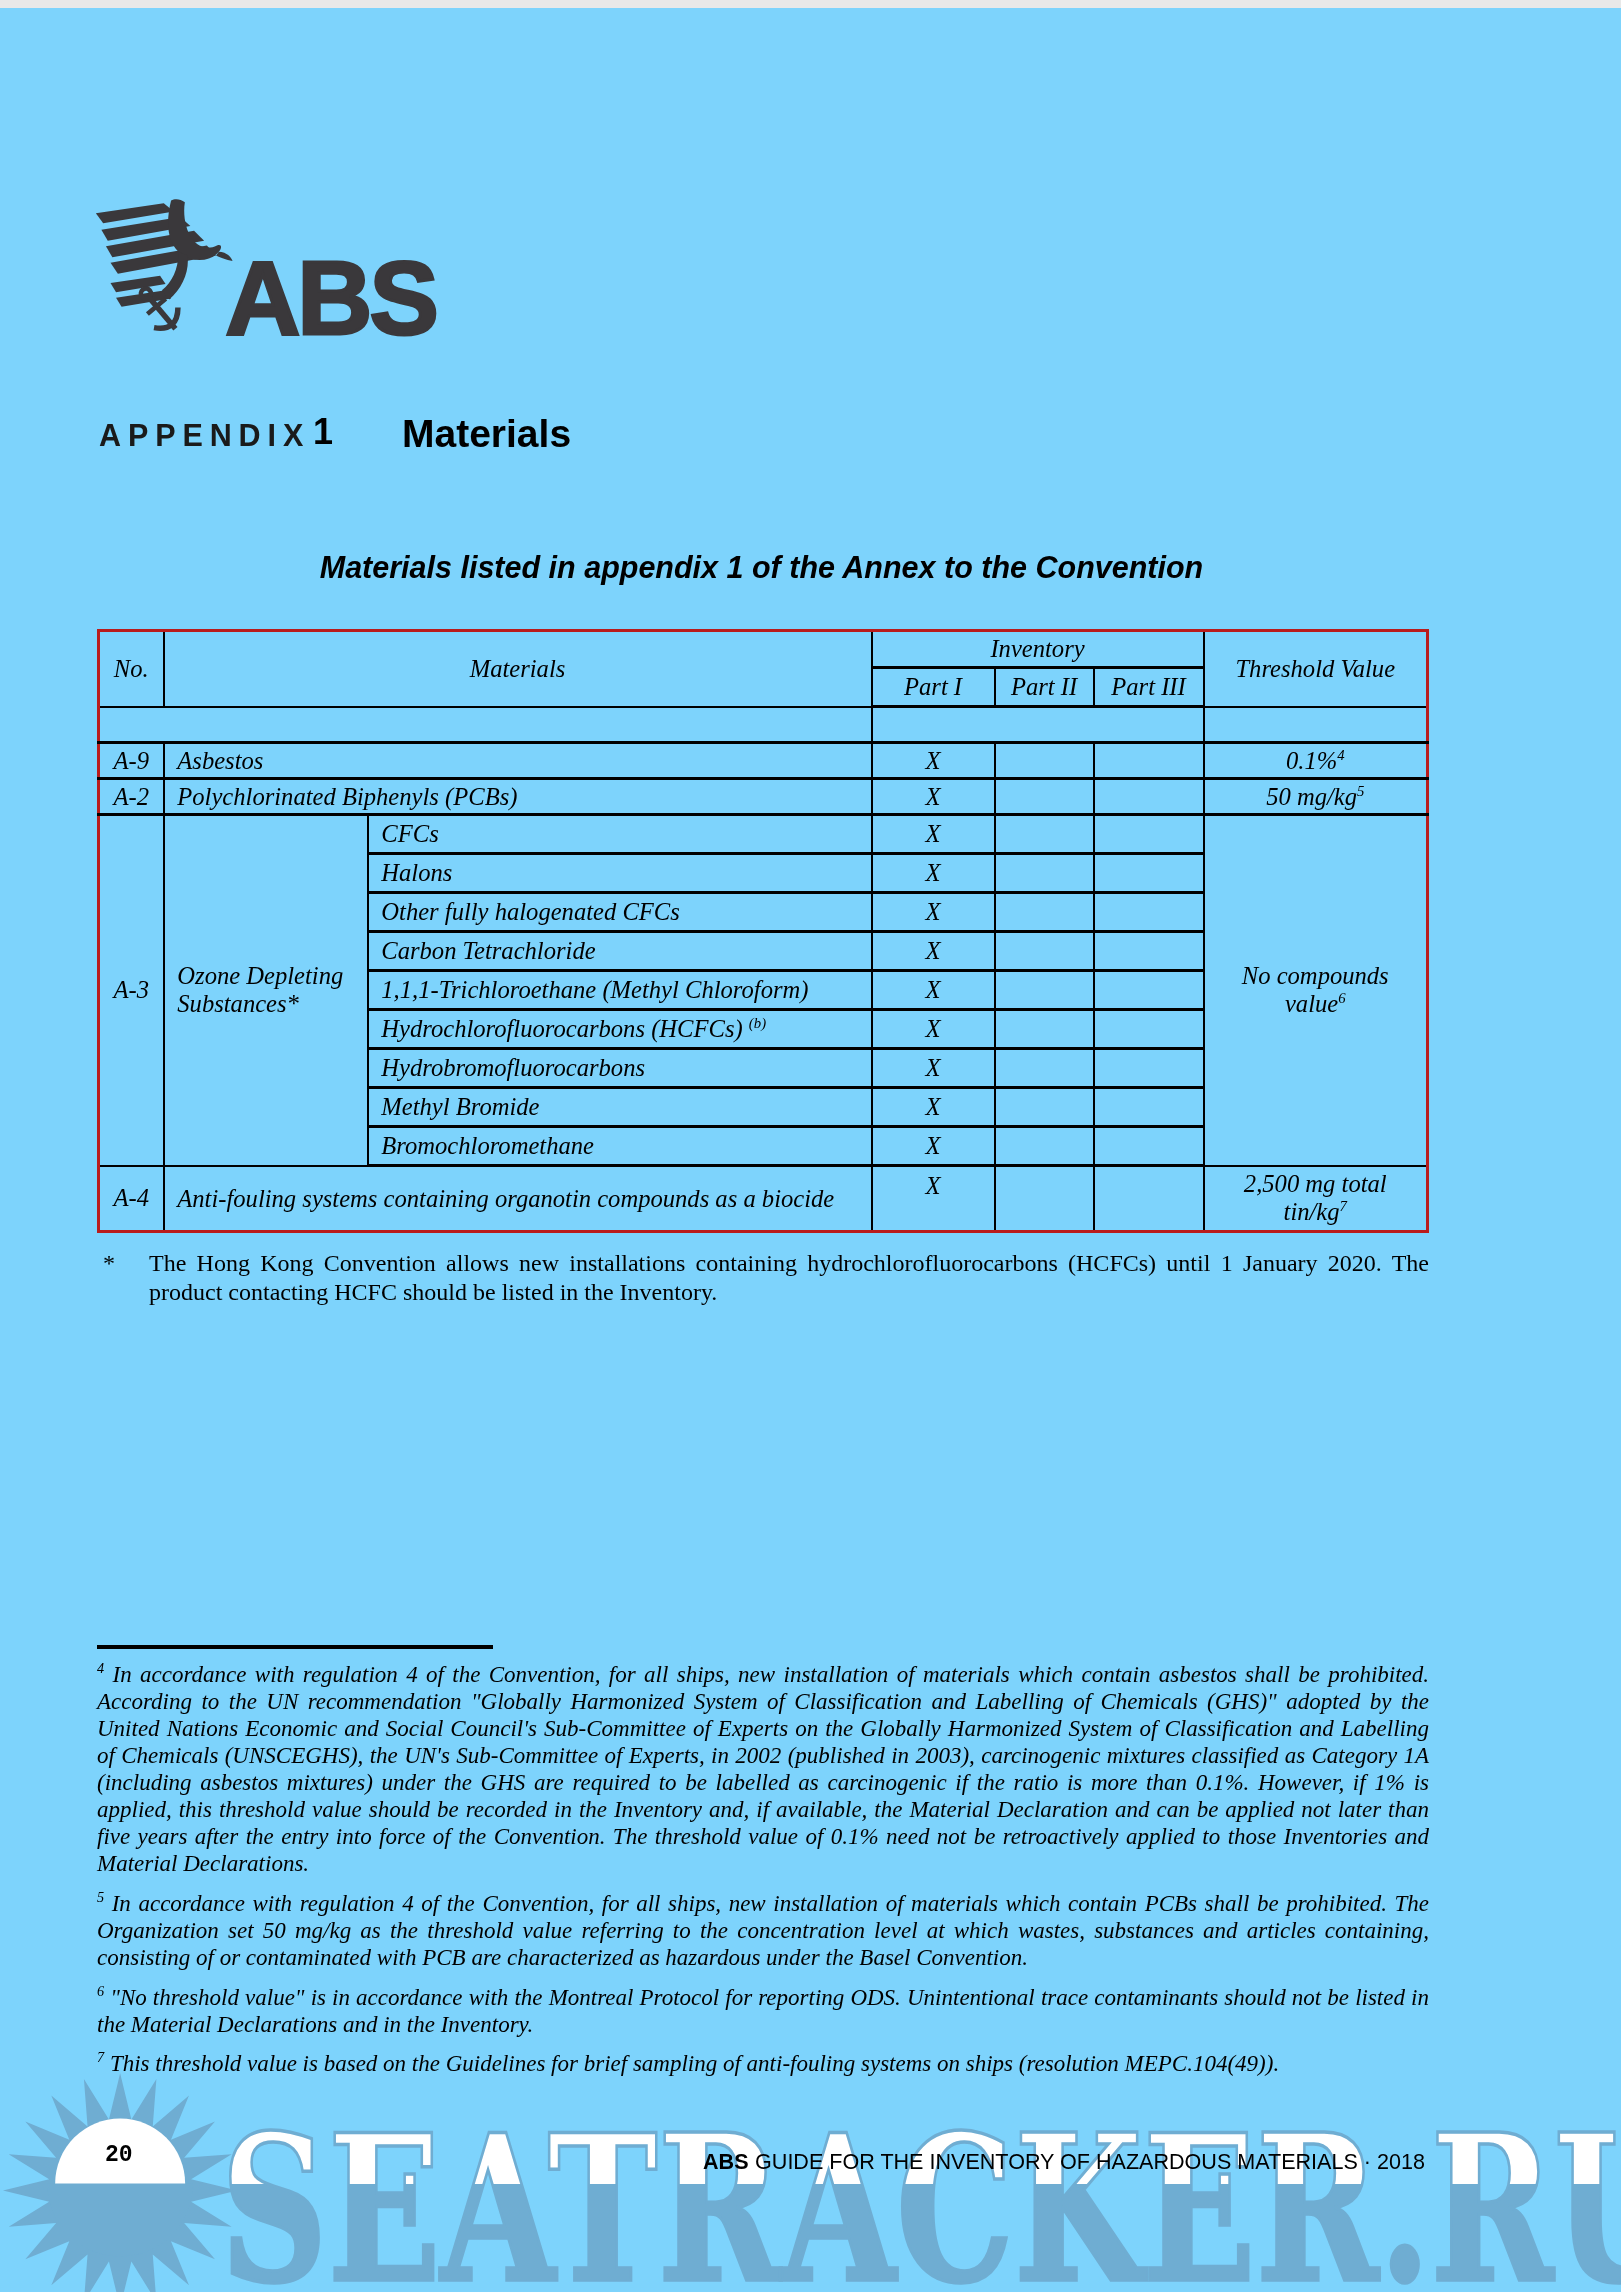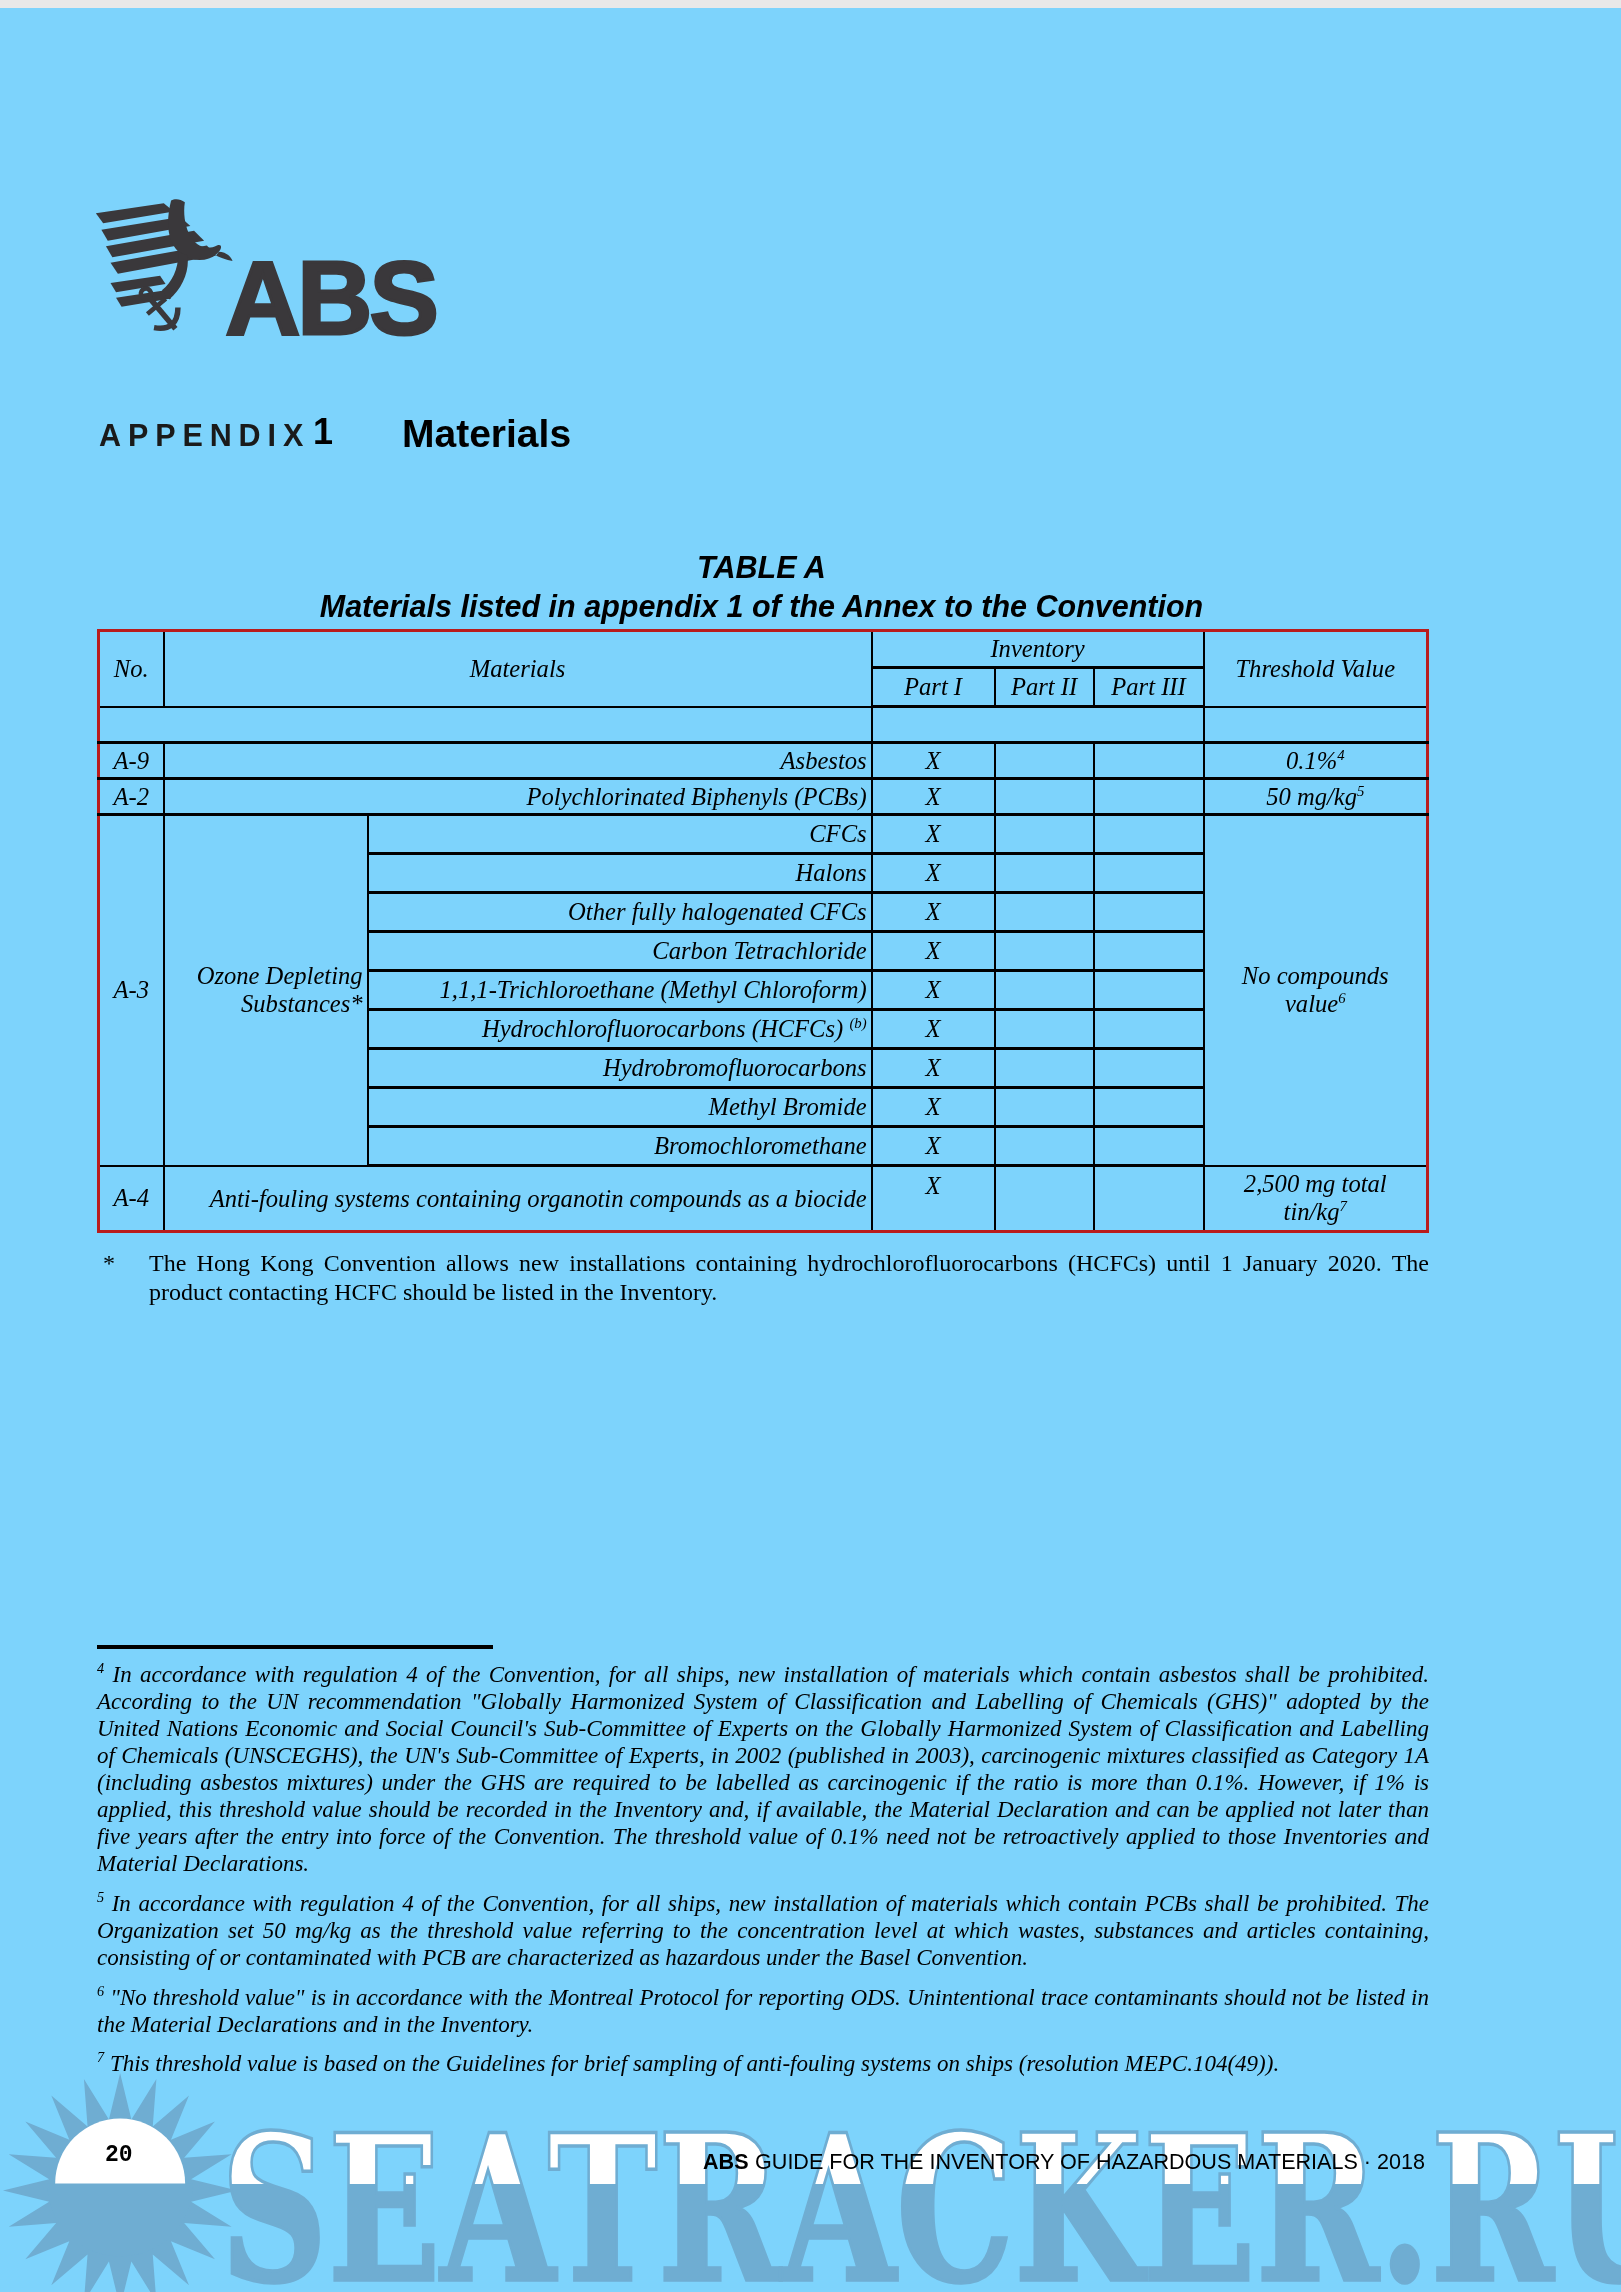--- a/index.html
+++ b/index.html
@@ -25,21 +25,21 @@
   .table-title{position:absolute;left:97px;top:540px;width:1329px;text-align:center;
           font-family:"Liberation Sans",sans-serif;font-style:italic;font-weight:bold;
           font-size:30.5px;line-height:39px;}
 
   
   table.matrix{position:absolute;left:97px;top:621px;width:1329px;border-collapse:collapse;
           table-layout:fixed;font-style:italic;font-size:24.6px;}
   .matrix td{border:2px solid #000;padding:0 3.9px;overflow:hidden;}
   table.matrix{border:3px solid #b91c1c;}
   .matrix td.c{text-align:center;}
-  .matrix td.mat{text-align:right;padding-left:12.8px;}
+  .matrix td.mat{text-align:left;padding-left:12.8px;}
   .matrix td.bb3{border-bottom-width:3px;}
   .matrix td.bb4{border-bottom-width:3.9px;}
   .matrix td.top{vertical-align:top;padding-top:4.9px;}
   .matrix sup{font-size:60%;line-height:0;}
   .matrix td.nowrap{white-space:nowrap;}
 
   
   .table-note{position:absolute;left:97px;top:1241px;width:1332px;
           font-size:24px;line-height:28.6px;text-align:justify;}
   .table-note .marker{position:absolute;left:5.9px;top:0;}
@@ -92,21 +92,20 @@
     <div class="wordmark">ABS</div>
   </div>
 
   <div class="kicker">APPENDIX</div>
   <div class="kicker-num">1</div>
   <div class="doc-title">
     <div>Materials</div>
   </div>
 
   <div class="table-title">
-    <div>TABLE A</div>
     <div>Materials listed in appendix 1 of the Annex to the Convention</div>
   </div>
 
   <table class="matrix">
     <colgroup>
       <col style="width:65px">
         <col style="width:204px">
         <col style="width:504px">
       <col style="width:123px">
         <col style="width:99px">

